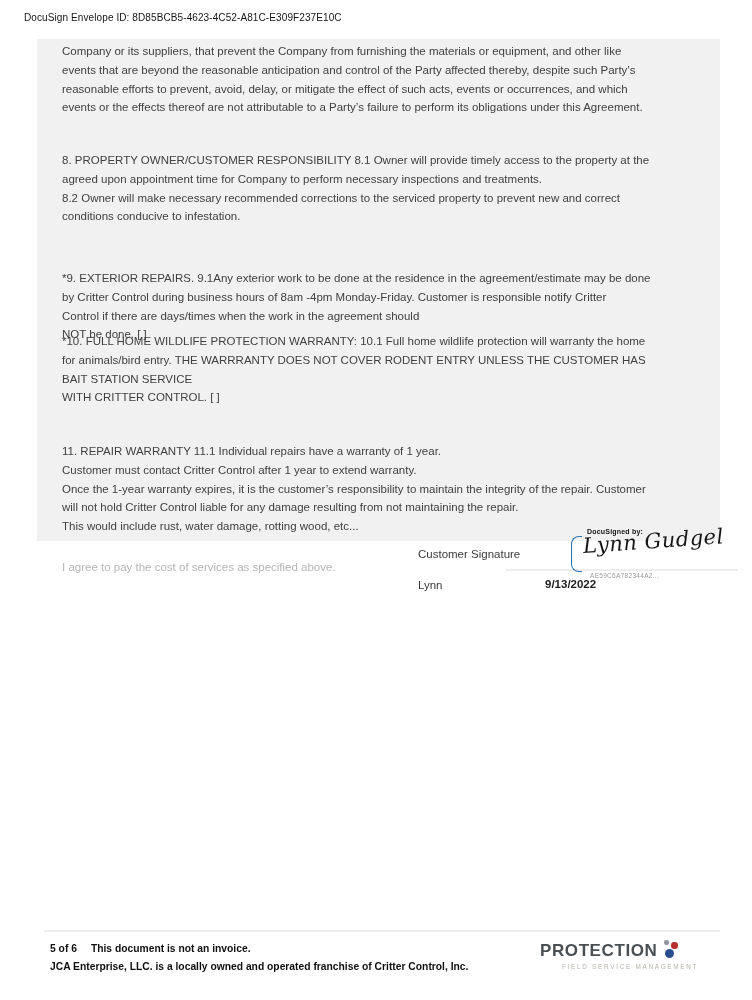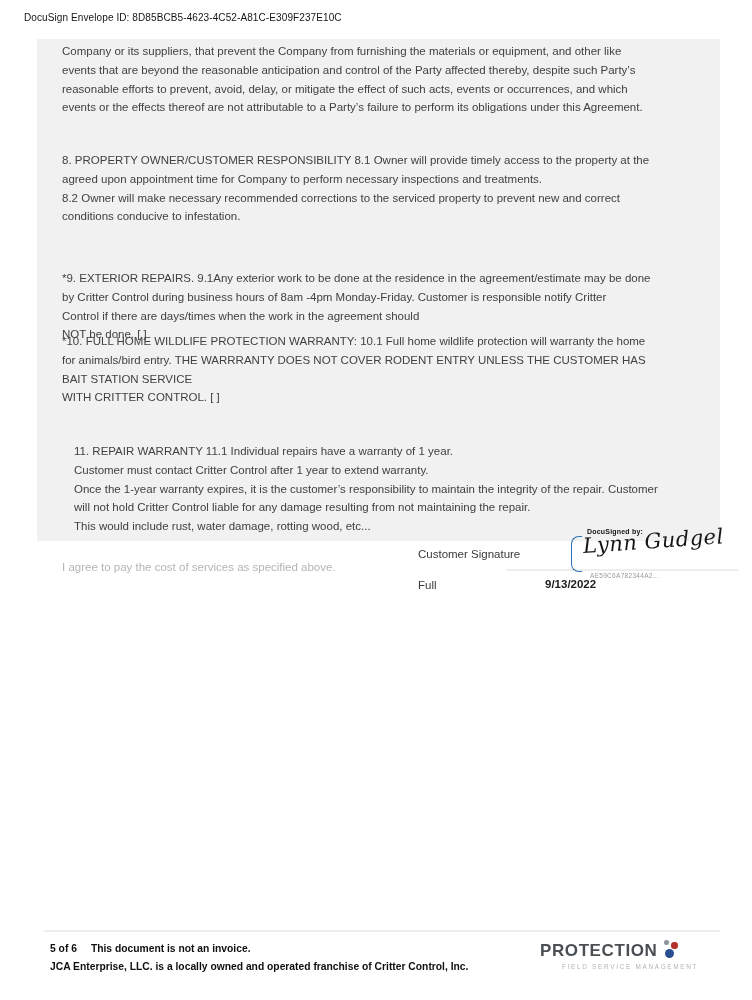--- a/index.html
+++ b/index.html
@@ -21,21 +21,21 @@
   }
   .para {
     position:absolute; left:25px; width:658px;
     font-size:11.5px; line-height:18.8px; color:#414141;
     white-space:pre-line;
   }
   .para-1  { top:3px; }
   .para-8  { top:112px; }
   .para-9  { top:202px;margin-top:28px; }
   .para-10 { top:293px; }
-  .para-11 { top:403px;margin-left:12px; }
+  .para-11 { top:403px; }
 
   .agree-text {
     position:absolute; left:62px; top:561px;
     font-size:11.5px; color:#b5b5b5;
   }
   .sig-label {
     position:absolute; left:418px; top:548px;
     font-size:11.5px; color:#3a3a3a;
   }
   .date-label {
@@ -142,21 +142,21 @@
 
   <div class="sig-underline"></div>
 
   <div class="ds-stamp">
     <span class="ds-by">DocuSigned by:</span>
     <span class="ds-bracket"></span>
     <span class="ds-name">Lynn Gudgel</span>
     <span class="ds-id">AE59C6A782344A2...</span>
   </div>
 
-  <div class="date-label">Full</div>
+  <div class="date-label">Lynn</div>
 
   <div class="date-value">9/13/2022</div>
 
   <div class="footer-divider"></div>
 
   <div class="footer-line1">
     <span class="page-num">5 of 6</span><span>This document is not an invoice.</span>
   </div>
 
   <div class="footer-line2">JCA Enterprise, LLC. is a locally owned and operated franchise of Critter Control, Inc.</div>

